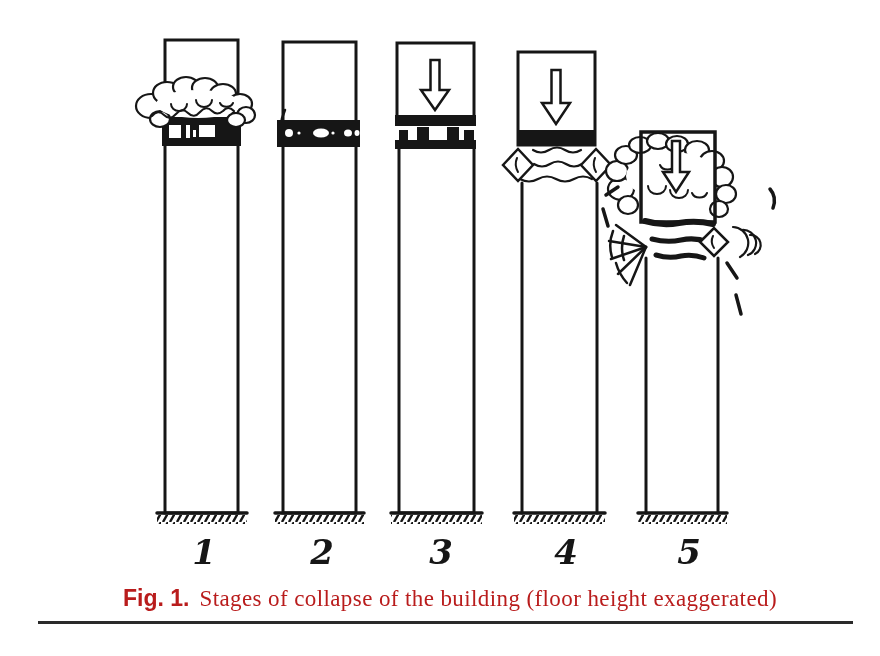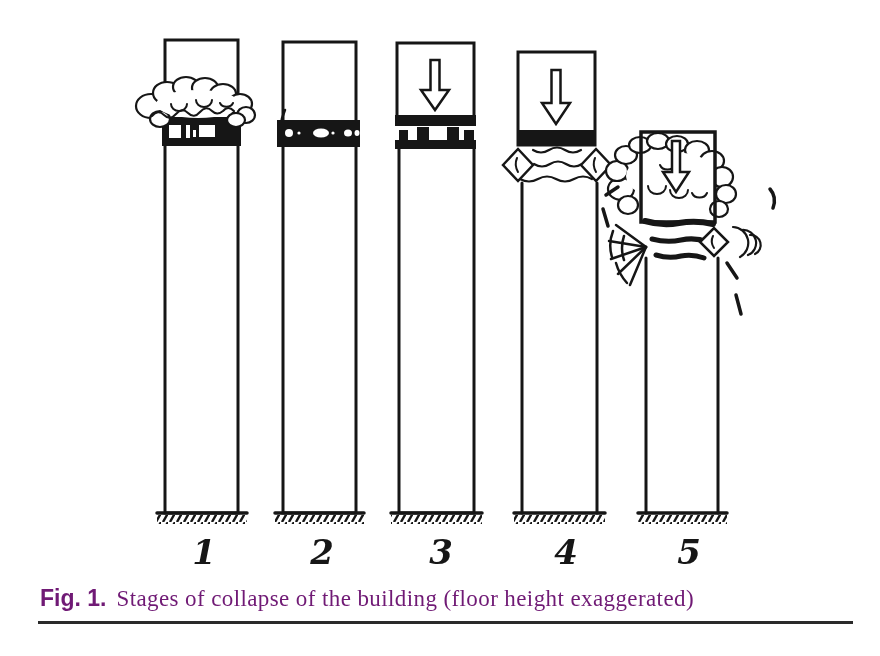--- a/index.html
+++ b/index.html
@@ -3,21 +3,21 @@
 <meta charset="utf-8">
 <style>
   html,body{margin:0;padding:0;background:#ffffff;}
   body{width:880px;height:656px;position:relative;overflow:hidden;
        font-family:"Liberation Serif", serif;}
   .figure{position:absolute;inset:0;background:#ffffff;}
   svg.diagram{position:absolute;left:0;top:0;}
   .stage-label{font-family:"DejaVu Serif", serif;font-style:italic;font-weight:bold;
                font-size:34px;fill:#161616;}
   .caption{position:absolute;left:40px;top:585px;width:820px;white-space:nowrap;
-           color:#701a75;font-size:23px;}
+           color:#b91c1c;font-size:23px;text-align:center;}
   .cap-label{font-family:"Liberation Sans", sans-serif;font-weight:bold;margin-right:10px;}
   .cap-text{font-family:"Liberation Serif", serif;letter-spacing:0.4px;}
   .caption-rule{position:absolute;left:38px;top:621px;width:815px;height:3px;
                 background:#2a2a2a;}
 </style>
 </head>
 <body>
 
 <div class="figure">
 

